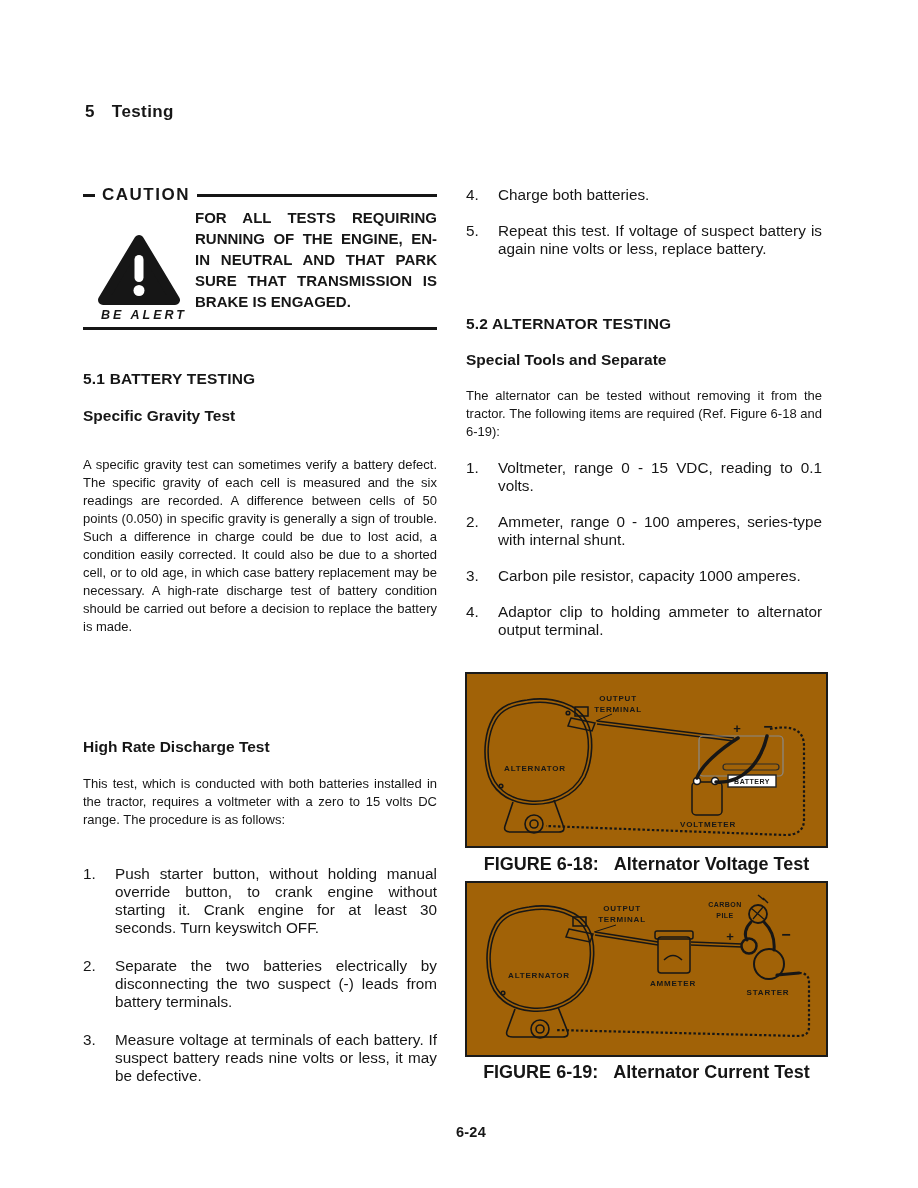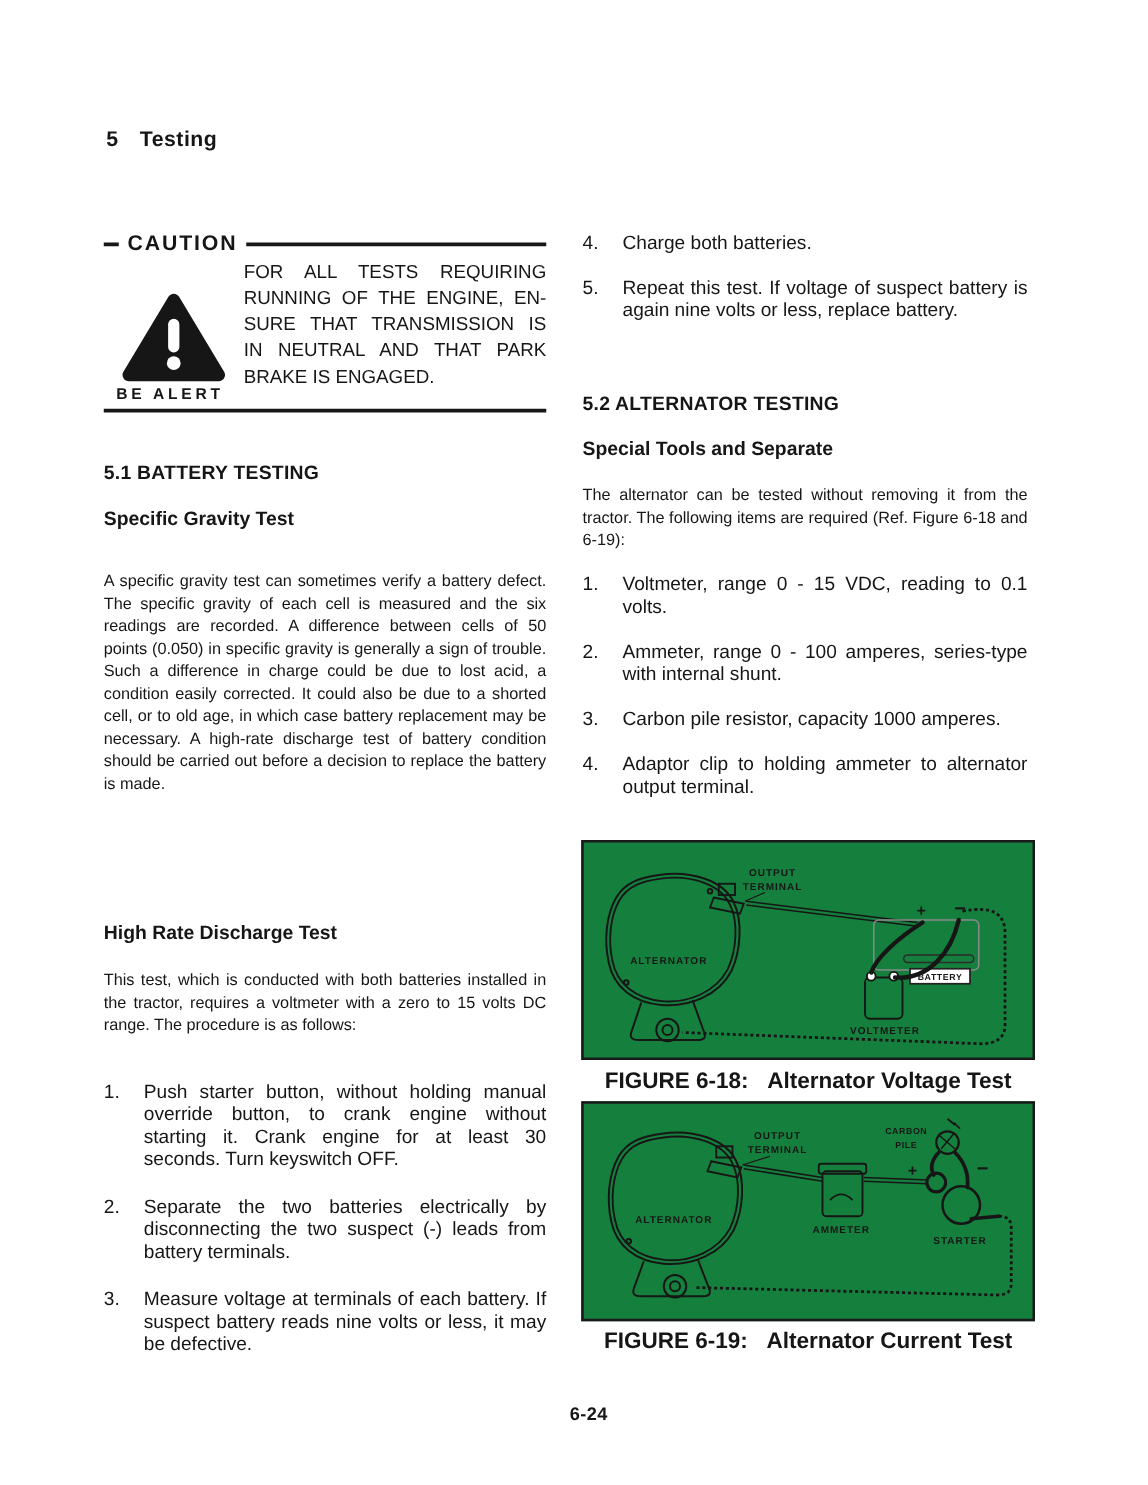--- a/index.html
+++ b/index.html
@@ -18,39 +18,39 @@
   .colL { left:83px; width:354px; }
   .colR { left:466px; width:356px; }
 
   
   .caution-block { top:185px; left:83px; width:354px; height:146px; }
   .caution-head { display:flex; align-items:center; height:20px; }
   .caution-dash { width:12px; height:3px; background:#161616; }
   .caution-word { font-size:17px; font-weight:bold; letter-spacing:1.5px; margin:0 7px 0 7px; }
   .caution-rule { flex:1; height:3px; background:#161616; }
   .caution-body { position:absolute; top:22px; left:0; right:0; display:flex; }
-  .caution-iconwrap { width:112px; flex:none; text-align:left; }
+  .caution-iconwrap { width:112px; flex:none; text-align:center;font-style:italic; }
   .caution-iconwrap svg { margin-top:26px; margin-left:14px; display:block; }
   .be-alert { font-size:12.5px; font-weight:bold; letter-spacing:3px; margin-top:1px; margin-left:10px; }
-  .caution-text { flex:1; font-size:15px; font-weight:normal; line-height:21px; }
+  .caution-text { flex:1; font-size:15px; font-weight:bold; line-height:21px; }
   .cl { text-align-last:justify; }
   .cl-last { text-align-last:left; }
   .caution-bottom-rule { position:absolute; top:142px; left:0; right:0; height:3px; background:#161616; }
 
   
   .h-sec { font-size:15.5px; font-weight:bold; letter-spacing:.2px; }
   .h-sub { font-size:15.5px; font-weight:bold; }
   .body-p { font-size:13px; line-height:18px; text-align:justify; }
   .list .li { display:flex; margin-bottom:20px; }
   .list-r .li { margin-bottom:18px; }
   .li .num { width:32px; flex:none; font-size:15.3px; line-height:18px; }
   .li .txt { flex:1; font-size:15.3px; line-height:18px; text-align:justify; }
 
   
-  .figure-box { left:465px; width:363px; height:176px; border:2px solid #1a1a1a; box-sizing:border-box; background:#15803d; }
+  .figure-box { left:465px; width:363px; height:176px; border:2px solid #1a1a1a; box-sizing:border-box; background:#a16207; }
   .figure-box svg { display:block; width:359px; height:172px; }
   .fig-caption { left:465px; width:363px; display:flex; justify-content:center; gap:15px; font-size:18px; font-weight:bold; }
 
   svg text { font-family:"Liberation Sans", sans-serif; fill:#161616; }
   .flbl { font-size:8px; font-weight:bold; letter-spacing:.8px; text-anchor:middle; }
   .flbl-sm { font-size:7px; font-weight:bold; letter-spacing:.5px; text-anchor:middle; }
   .fplus { font-size:13px; font-weight:bold; text-anchor:middle; }
   .fminus { font-size:16px; font-weight:bold; text-anchor:middle; }
 
   
@@ -77,22 +77,22 @@
         <svg width="84" height="74" viewBox="0 0 84 74">
           <path d="M42,7 L78,67 L6,67 Z" fill="#161616" stroke="#161616" stroke-width="10" stroke-linejoin="round"></path>
           <rect x="37.5" y="22" width="9" height="27" rx="4.5" fill="#ffffff"></rect>
           <circle cx="42" cy="57.5" r="5.5" fill="#ffffff"></circle>
         </svg>
         <div class="be-alert">BE  ALERT</div>
       </div>
       <div class="caution-text">
         <div class="cl">FOR ALL TESTS REQUIRING</div>
         <div class="cl">RUNNING OF THE ENGINE, EN-</div>
+        <div class="cl">IN NEUTRAL AND THAT PARK</div>
         <div class="cl">SURE THAT TRANSMISSION IS</div>
-        <div class="cl">IN NEUTRAL AND THAT PARK</div>
         <div class="cl cl-last">BRAKE IS ENGAGED.</div>
       </div>
     </div>
     <div class="caution-bottom-rule"></div>
   </div>
 
   <div class="abs colL h-sec" style="top:370px;">5.1 BATTERY TESTING</div>
   <div class="abs colL h-sub" style="top:407px;">Specific Gravity Test</div>
   <div class="abs colL body-p" style="top:456px;">A specific gravity test can sometimes verify a battery defect. The specific gravity of each cell is measured and the six readings are recorded. A difference between cells of 50 points (0.050) in specific gravity is generally a sign of trouble. Such a difference in charge could be due to lost acid, a condition easily corrected. It could also be due to a shorted cell, or to old age, in which case battery replacement may be necessary. A high-rate discharge test of battery condition should be carried out before a decision to replace the battery is made.</div>
   <div class="abs colL h-sub" style="top:738px;">High Rate Discharge Test</div>

